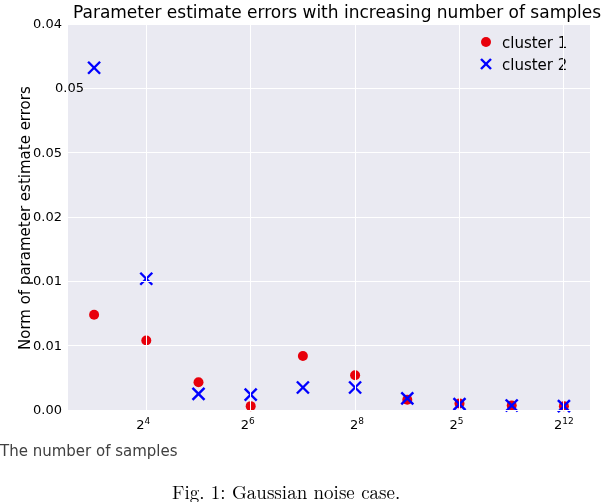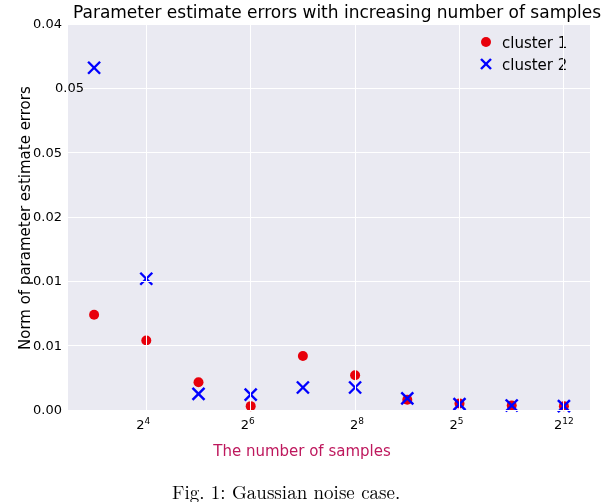--- a/index.html
+++ b/index.html
@@ -34,22 +34,21 @@
     line-height: 1;
   }
   .tick sup {
     font-size: 9px;
     vertical-align: super;
     line-height: 0;
   }
   .axis-label-x {
     position: absolute;
     font-size: 15px;
-    color: #be185d;
-    text-align: center;
+    color: #404040;
     width: 100%;
   }
   .axis-label-y {
     position: absolute;
     font-size: 15px;
     color: #000;
     transform-origin: left top;
     transform: rotate(-90deg);
     white-space: nowrap;
   }

